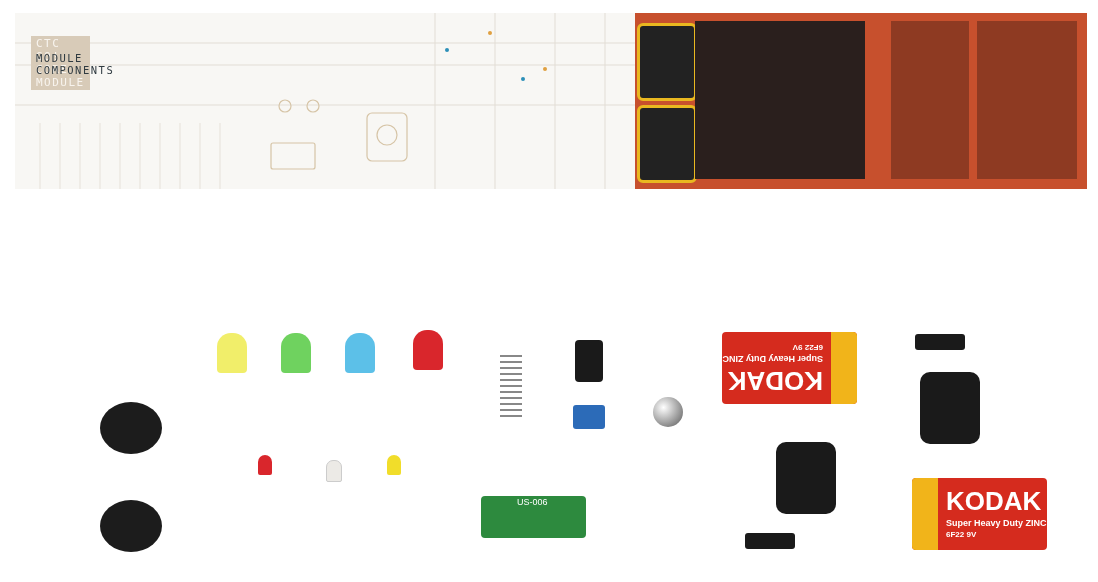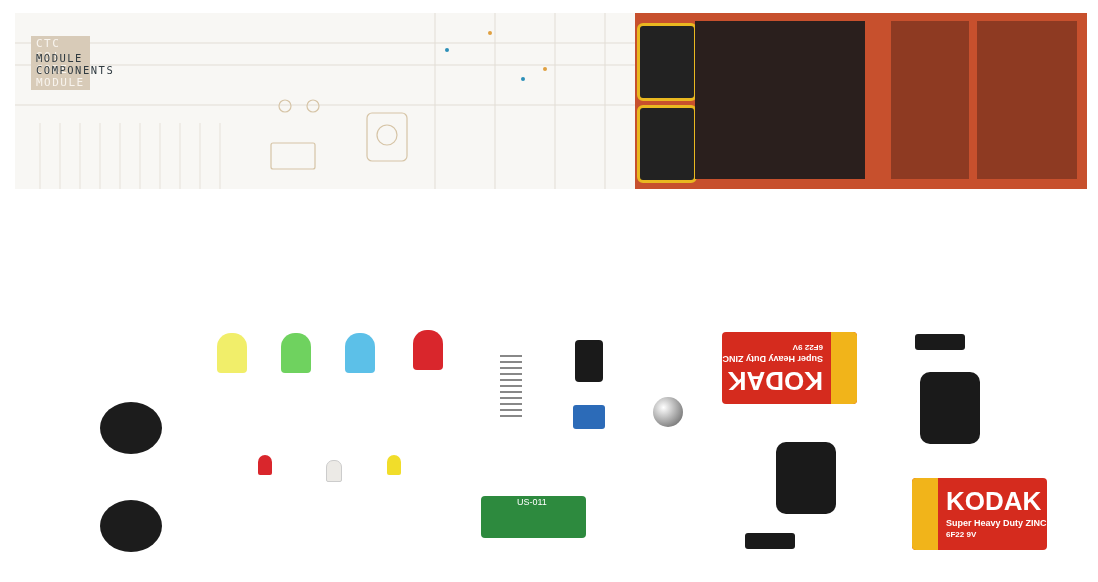--- a/index.html
+++ b/index.html
@@ -77,21 +77,21 @@
 <div class="abs" style="left:258px;top:455px;width:14px;height:20px;border-radius:7px 7px 2px 2px;background:#d9262c"></div>
 <div class="abs" style="left:326px;top:460px;width:14px;height:20px;border-radius:7px 7px 2px 2px;background:#eceae6;border:1px solid #ccc"></div>
 <div class="abs" style="left:387px;top:455px;width:14px;height:20px;border-radius:7px 7px 2px 2px;background:#f1dd2a"></div>
 
 <div class="abs" style="left:500px;top:355px;width:22px;height:62px;background:repeating-linear-gradient(#888 0 2px,#fff 2px 6px)"></div>
 <div class="abs" style="left:575px;top:340px;width:28px;height:42px;background:#1a1a1a;border-radius:4px"></div>
 <div class="abs" style="left:573px;top:405px;width:32px;height:24px;background:#2c6bb8;border-radius:3px"></div>
 <div class="abs" style="left:653px;top:397px;width:30px;height:30px;border-radius:50%;background:radial-gradient(circle at 35% 35%,#fff,#999 60%,#555)"></div>
 
 <div class="abs sensor" style="left:481px;top:496px;width:105px;height:42px">
-  <span class="abs" style="left:36px;top:1px;color:#fff;font-size:9px;font-family:'Liberation Sans',sans-serif">US-011</span>
+  <span class="abs" style="left:36px;top:1px;color:#fff;font-size:9px;font-family:'Liberation Sans',sans-serif">US-006</span>
 </div>
 
 <div class="abs kodak" style="left:722px;top:332px;width:135px;height:72px;transform:rotate(180deg)">
   <div class="abs kband" style="left:0;top:0;width:26px;height:72px"></div>
   <span class="abs" style="left:34px;top:8px;font-size:26px">KODAK</span>
   <span class="abs" style="left:34px;top:40px;font-size:9px">Super Heavy Duty ZINC</span>
   <span class="abs" style="left:34px;top:52px;font-size:8px">6F22 9V</span>
 </div>
 
 <div class="abs kodak" style="left:912px;top:478px;width:135px;height:72px">

